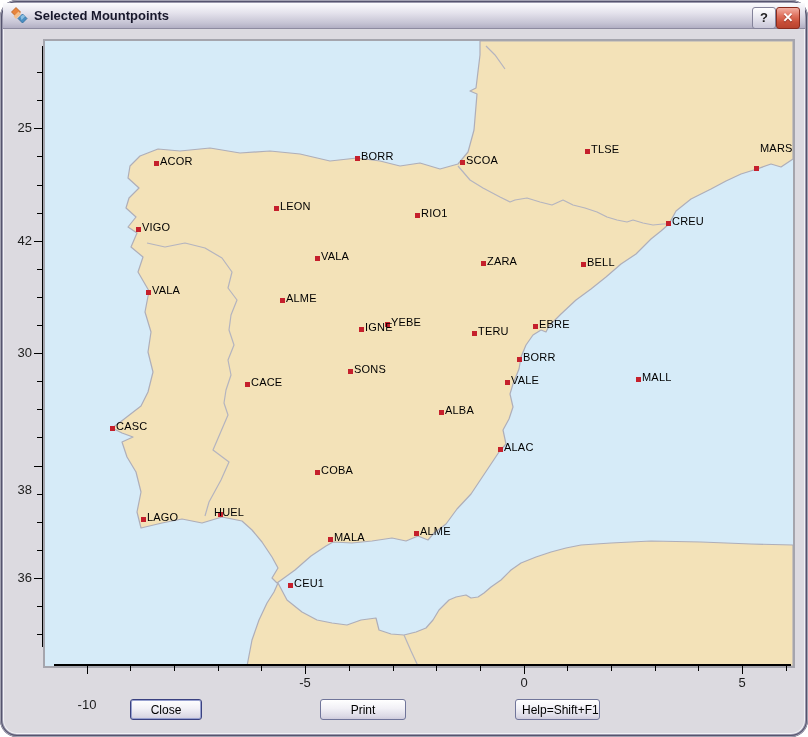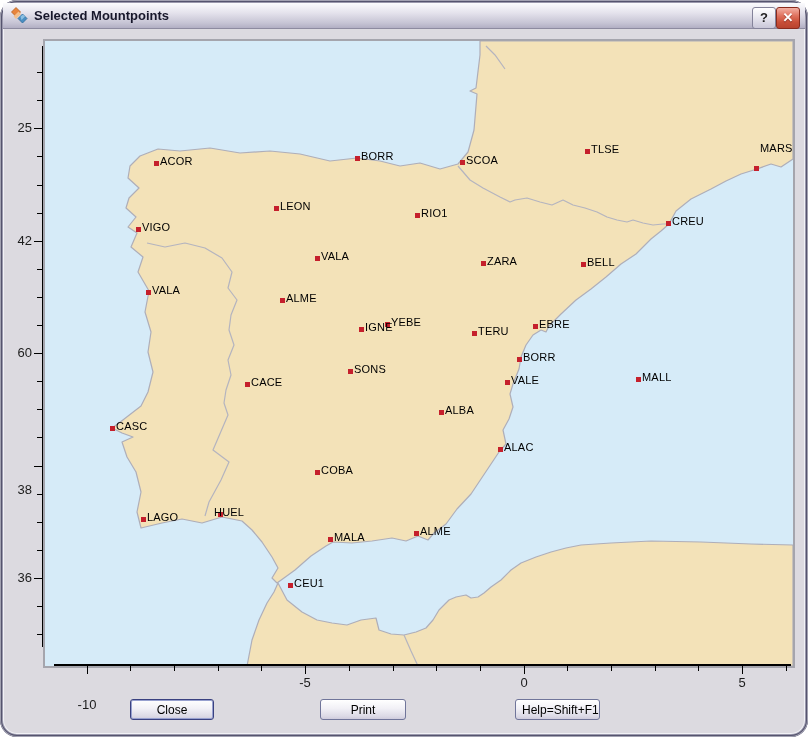--- a/index.html
+++ b/index.html
@@ -187,32 +187,32 @@
       <div class="ylabel" style="left: 6px; top: 570px;">36</div>
       <div class="tick" style="left: 37px; top: 550px; width: 5px; height: 1px;"></div>
       <div class="tick" style="left: 37px; top: 522px; width: 5px; height: 1px;"></div>
       <div class="tick" style="left: 37px; top: 494px; width: 5px; height: 1px;"></div>
       <div class="tick" style="left: 34px; top: 466px; width: 8px; height: 1px;"></div>
       <div class="ylabel" style="left: 6px; top: 482px;">38</div>
       <div class="tick" style="left: 37px; top: 437px; width: 5px; height: 1px;"></div>
       <div class="tick" style="left: 37px; top: 409px; width: 5px; height: 1px;"></div>
       <div class="tick" style="left: 37px; top: 381px; width: 5px; height: 1px;"></div>
       <div class="tick" style="left: 34px; top: 353px; width: 8px; height: 1px;"></div>
-      <div class="ylabel" style="left: 6px; top: 345px;">60</div>
+      <div class="ylabel" style="left: 6px; top: 345px;">30</div>
       <div class="tick" style="left: 37px; top: 325px; width: 5px; height: 1px;"></div>
       <div class="tick" style="left: 37px; top: 297px; width: 5px; height: 1px;"></div>
       <div class="tick" style="left: 37px; top: 269px; width: 5px; height: 1px;"></div>
       <div class="tick" style="left: 34px; top: 241px; width: 8px; height: 1px;"></div>
       <div class="ylabel" style="left: 6px; top: 233px;">42</div>
       <div class="tick" style="left: 37px; top: 213px; width: 5px; height: 1px;"></div>
       <div class="tick" style="left: 37px; top: 185px; width: 5px; height: 1px;"></div>
       <div class="tick" style="left: 37px; top: 156px; width: 5px; height: 1px;"></div>
       <div class="tick" style="left: 34px; top: 128px; width: 8px; height: 1px;"></div>
       <div class="ylabel" style="left: 6px; top: 120px;">25</div>
       <div class="tick" style="left: 37px; top: 100px; width: 5px; height: 1px;"></div>
       <div class="tick" style="left: 37px; top: 72px; width: 5px; height: 1px;"></div>
     </div>
 
-  <button class="xp-btn default" style="left:130px;width:84px;">Close</button>
+  <button class="xp-btn default" style="left:130px;width:72px;">Close</button>
   <button class="xp-btn" style="left:320px;width:86px;">Print</button>
   <button class="xp-btn" style="left:515px;width:85px;">Help=Shift+F1</button>
 
 </div>
 
 </body></html>

